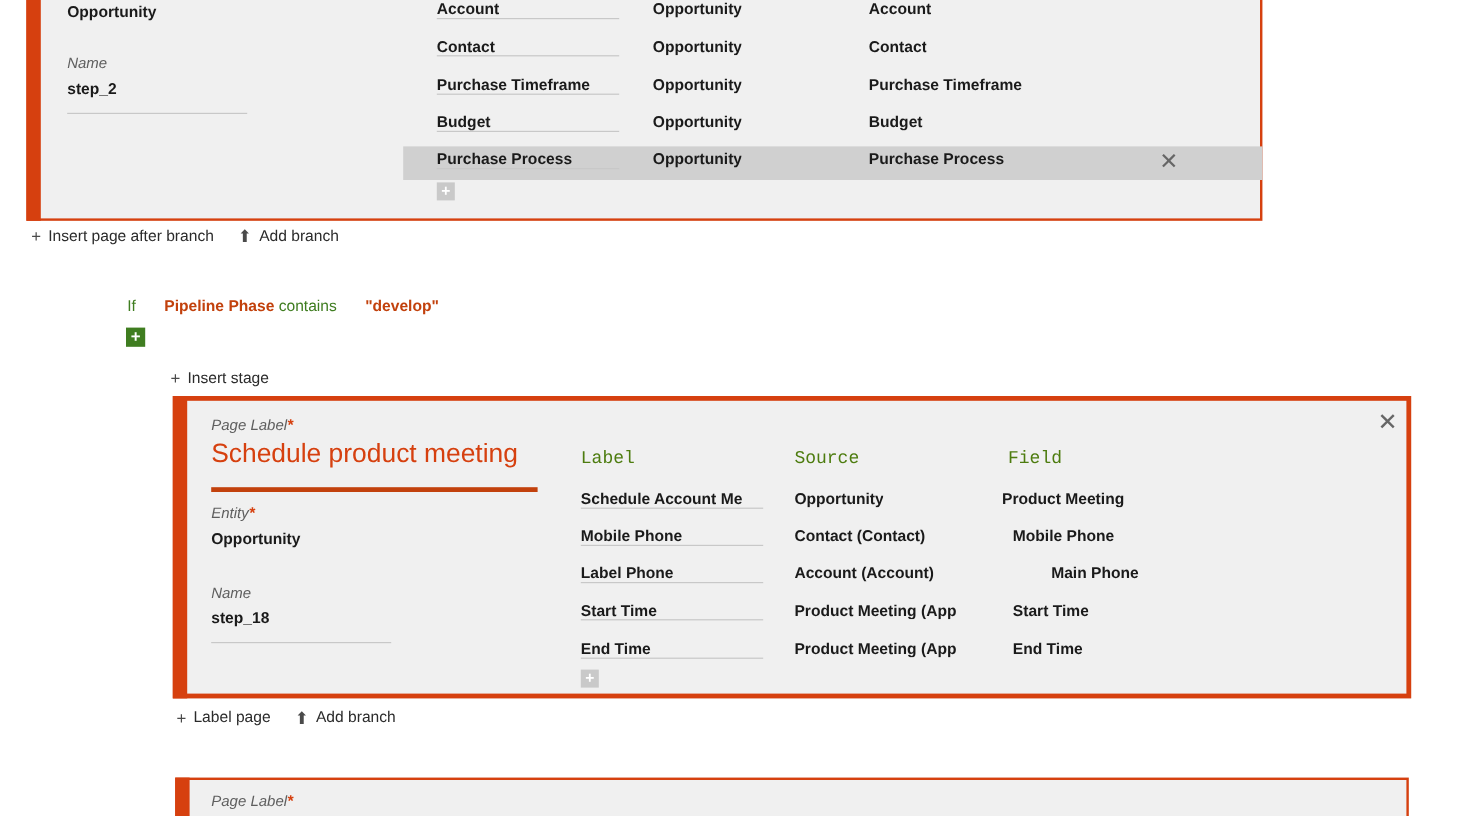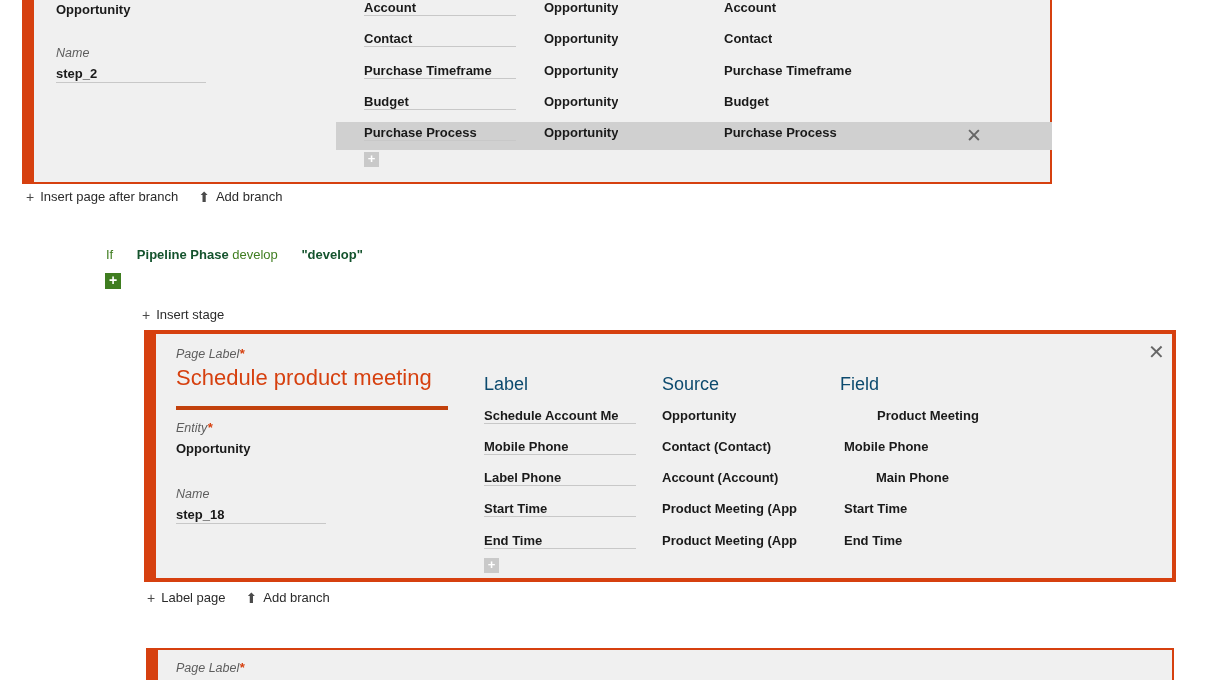--- a/index.html
+++ b/index.html
@@ -46,28 +46,29 @@
     font-style: italic;
   }
   .fld-value {
     font-weight: bold;
     font-size: 13px;
     color: #1a1a1a;
   }
   .underline-input {
     border-bottom: 1px solid #c8c8c8;
     width: 150px;
-    padding-bottom: 1px;
+    padding-bottom: 13px;
   }
 
   
   .map-head {
-    color: #0c4a6e;
-    font-size: 18px;
-    position: absolute;
+    color: #4d7c0f;
+    font-size: 15px;
+    position: absolute;
+    font-family: Liberation Mono, monospace;
   }
   .map-cell {
     font-weight: bold;
     font-size: 13px;
     color: #1a1a1a;
     position: absolute;
     white-space: nowrap;
     overflow: hidden;
   }
   .map-cell.boxed {
@@ -121,21 +122,21 @@
     color: #4a4a4a;
     line-height: 1;
   }
 
   
   .cond {
     position: absolute;
     font-size: 13px;
     color: #3f7d20;
   }
-  .cond b { color: #14532d; padding-left: 20px; }
+  .cond b { color: #c2410c; padding-left: 20px; }
   .cond .plain { color: #3f7d20; font-weight: normal; }
 
   .page-label-title {
     color: #d6400f;
     font-size: 22px;
     font-weight: normal;
     border-bottom: 4px solid #c2410c;
     width: 272px;
     padding-bottom: 15px;
   }
@@ -195,21 +196,21 @@
   </div>
   <div class="action">
     <span class="glyph">⬆</span>
     <span>Add branch</span>
   </div>
 </div>
 
 <div class="cond" style="left:106px; top:247px;">
   <span class="plain">If</span>
   <b>Pipeline Phase</b>
-  <span class="plain">develop</span>
+  <span class="plain">contains</span>
   <b>"develop"</b>
 </div>
 <div class="plus-green" style="left:105px; top:273px;">+</div>
 
 <div class="action-row" style="left:142px; top:307px;">
   <div class="action">
     <span class="glyph">+</span>
     <span>Insert stage</span>
   </div>
 </div>
@@ -238,21 +239,21 @@
     <div class="fld-value underline-input" style="margin-top:6px;">step_18</div>
   </div>
 
   <div class="map-head" style="left:336px; top:40px;">Label</div>
   <div class="map-head" style="left:514px; top:40px;">Source</div>
   <div class="map-head" style="left:692px; top:40px;">Field</div>
 
   <div>
     <div class="map-cell boxed" style="left:336px; top:74px;">Schedule Account Me</div>
     <div class="map-cell" style="left:514px; top:74px;">Opportunity</div>
-    <div class="map-cell" style="left:729px; top:74px;">Product Meeting</div>
+    <div class="map-cell" style="left:687px; top:74px;">Product Meeting</div>
 
     <div class="map-cell boxed" style="left:336px; top:105px;">Mobile Phone</div>
     <div class="map-cell" style="left:514px; top:105px;">Contact (Contact)</div>
     <div class="map-cell" style="left:696px; top:105px;">Mobile Phone</div>
 
     <div class="map-cell boxed" style="left:336px; top:136px;">Label Phone</div>
     <div class="map-cell" style="left:514px; top:136px;">Account (Account)</div>
     <div class="map-cell" style="left:728px; top:136px;">Main Phone</div>
 
     <div class="map-cell boxed" style="left:336px; top:167px;">Start Time</div>

